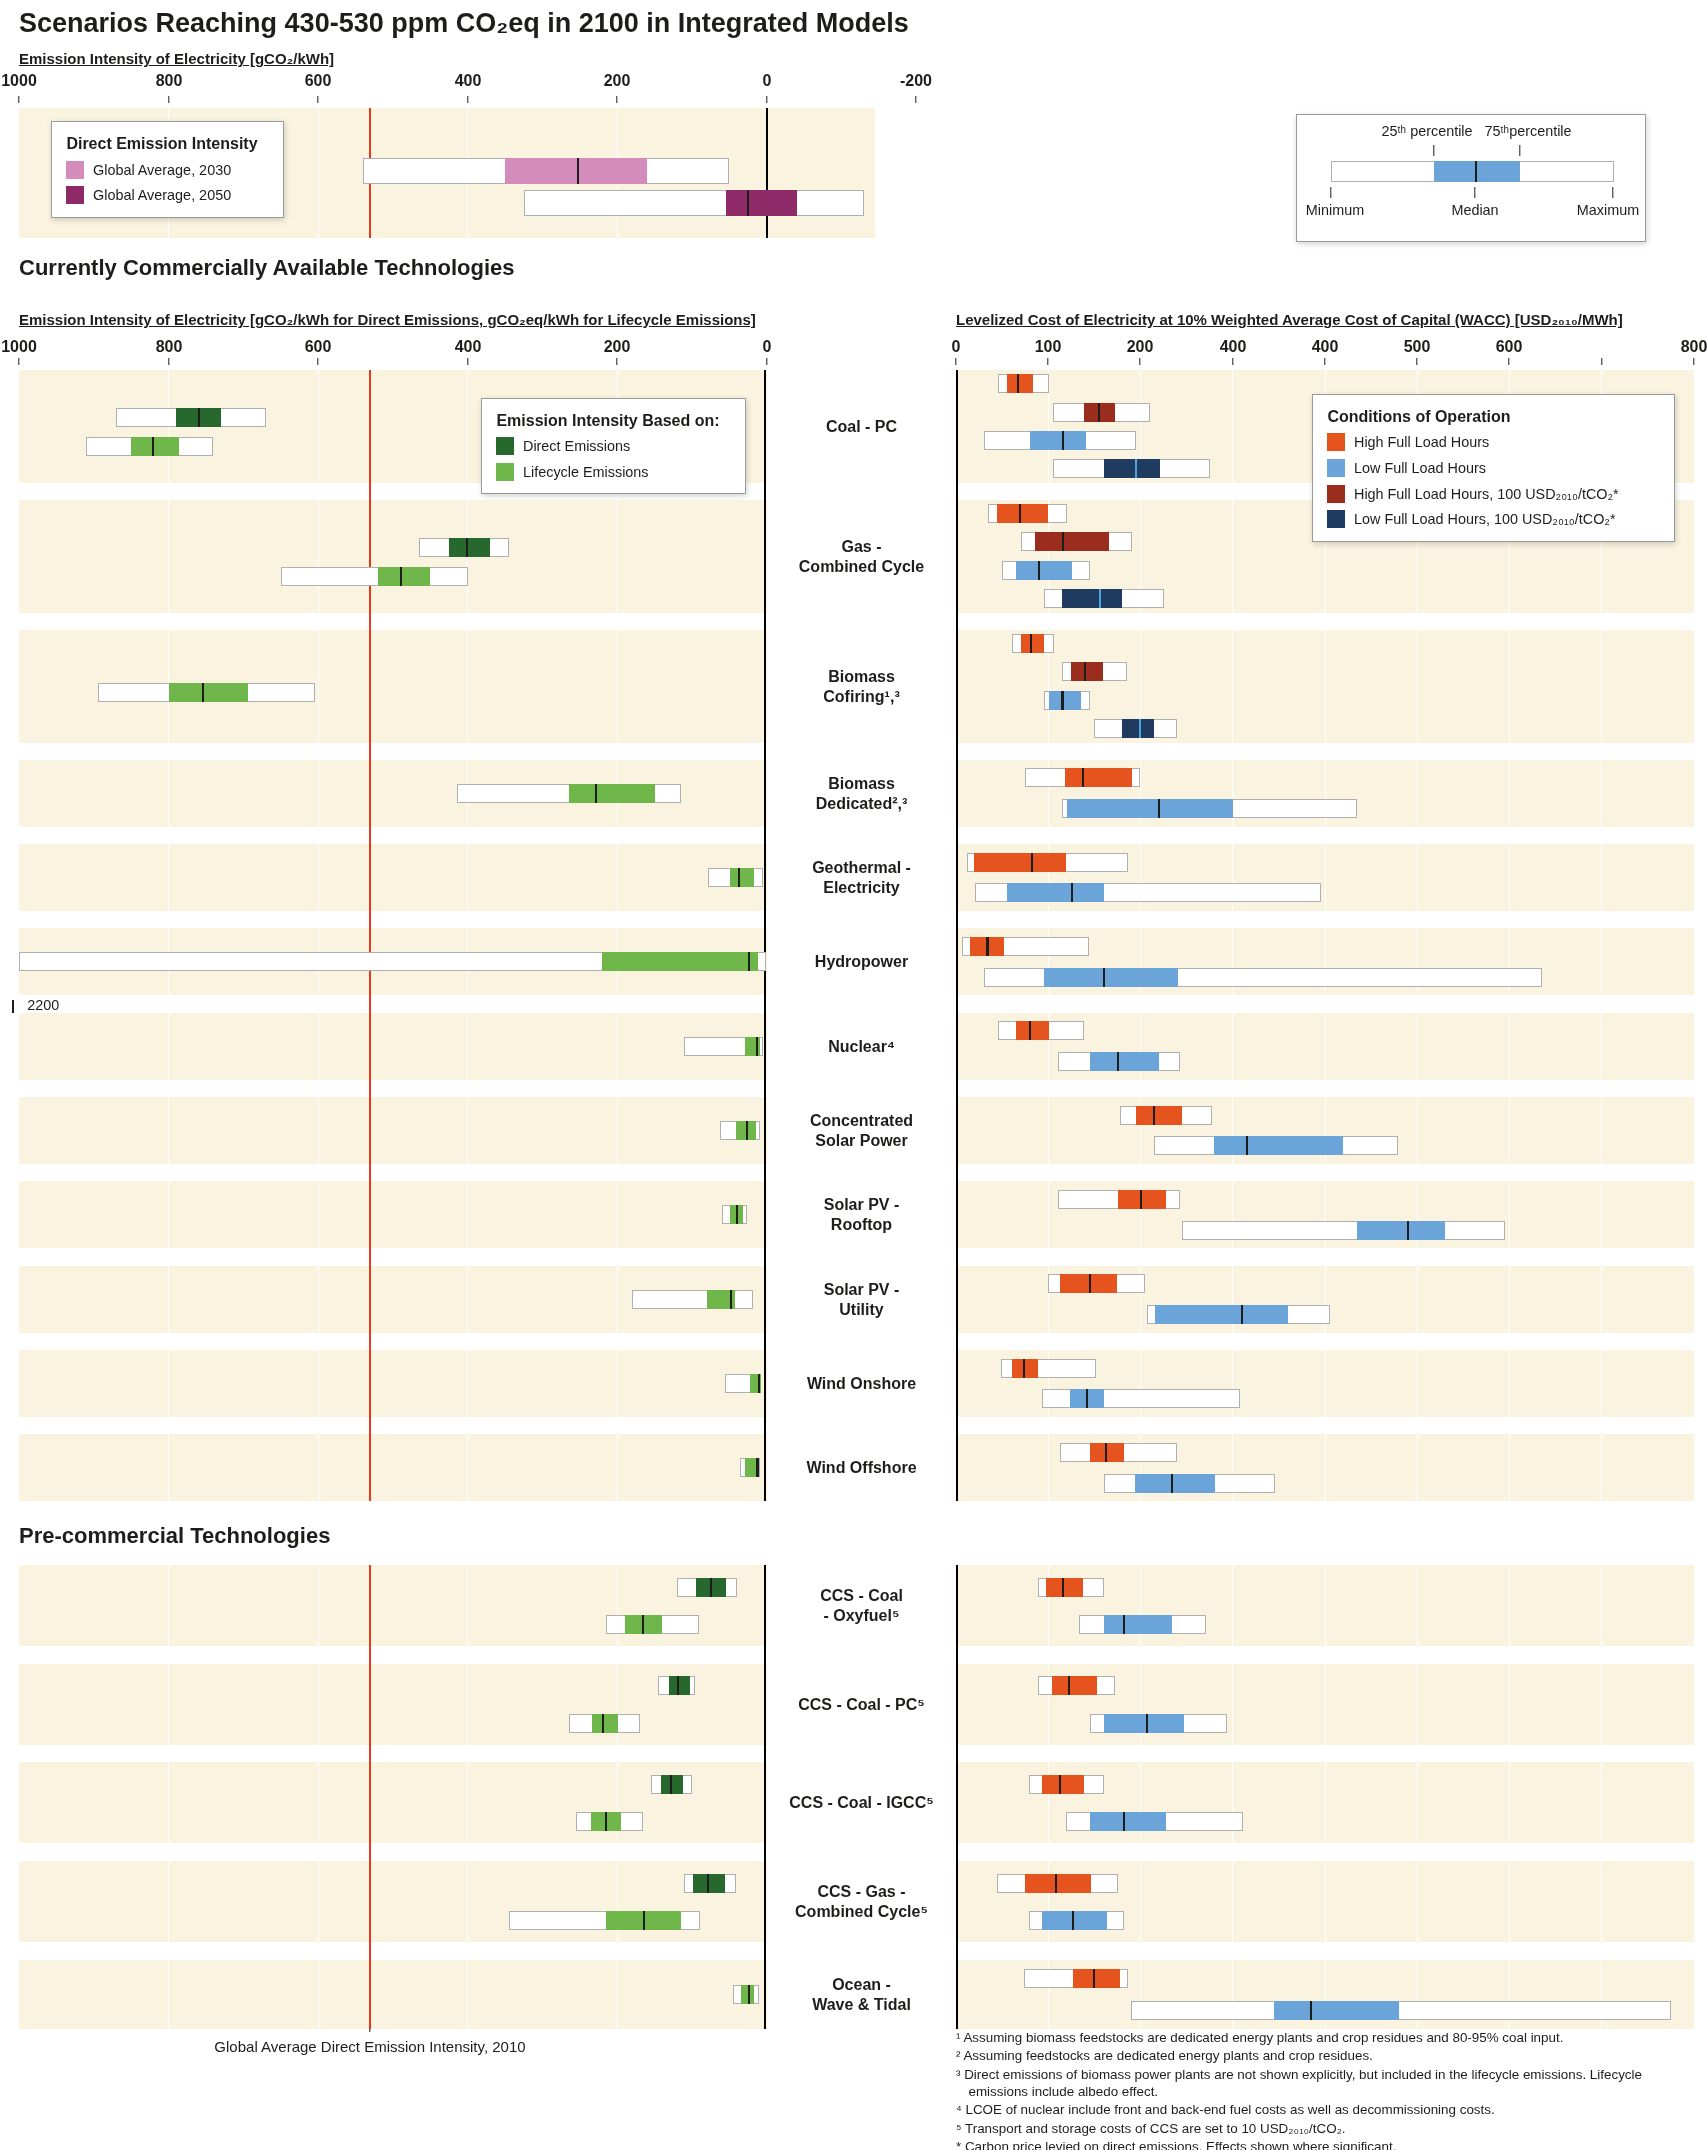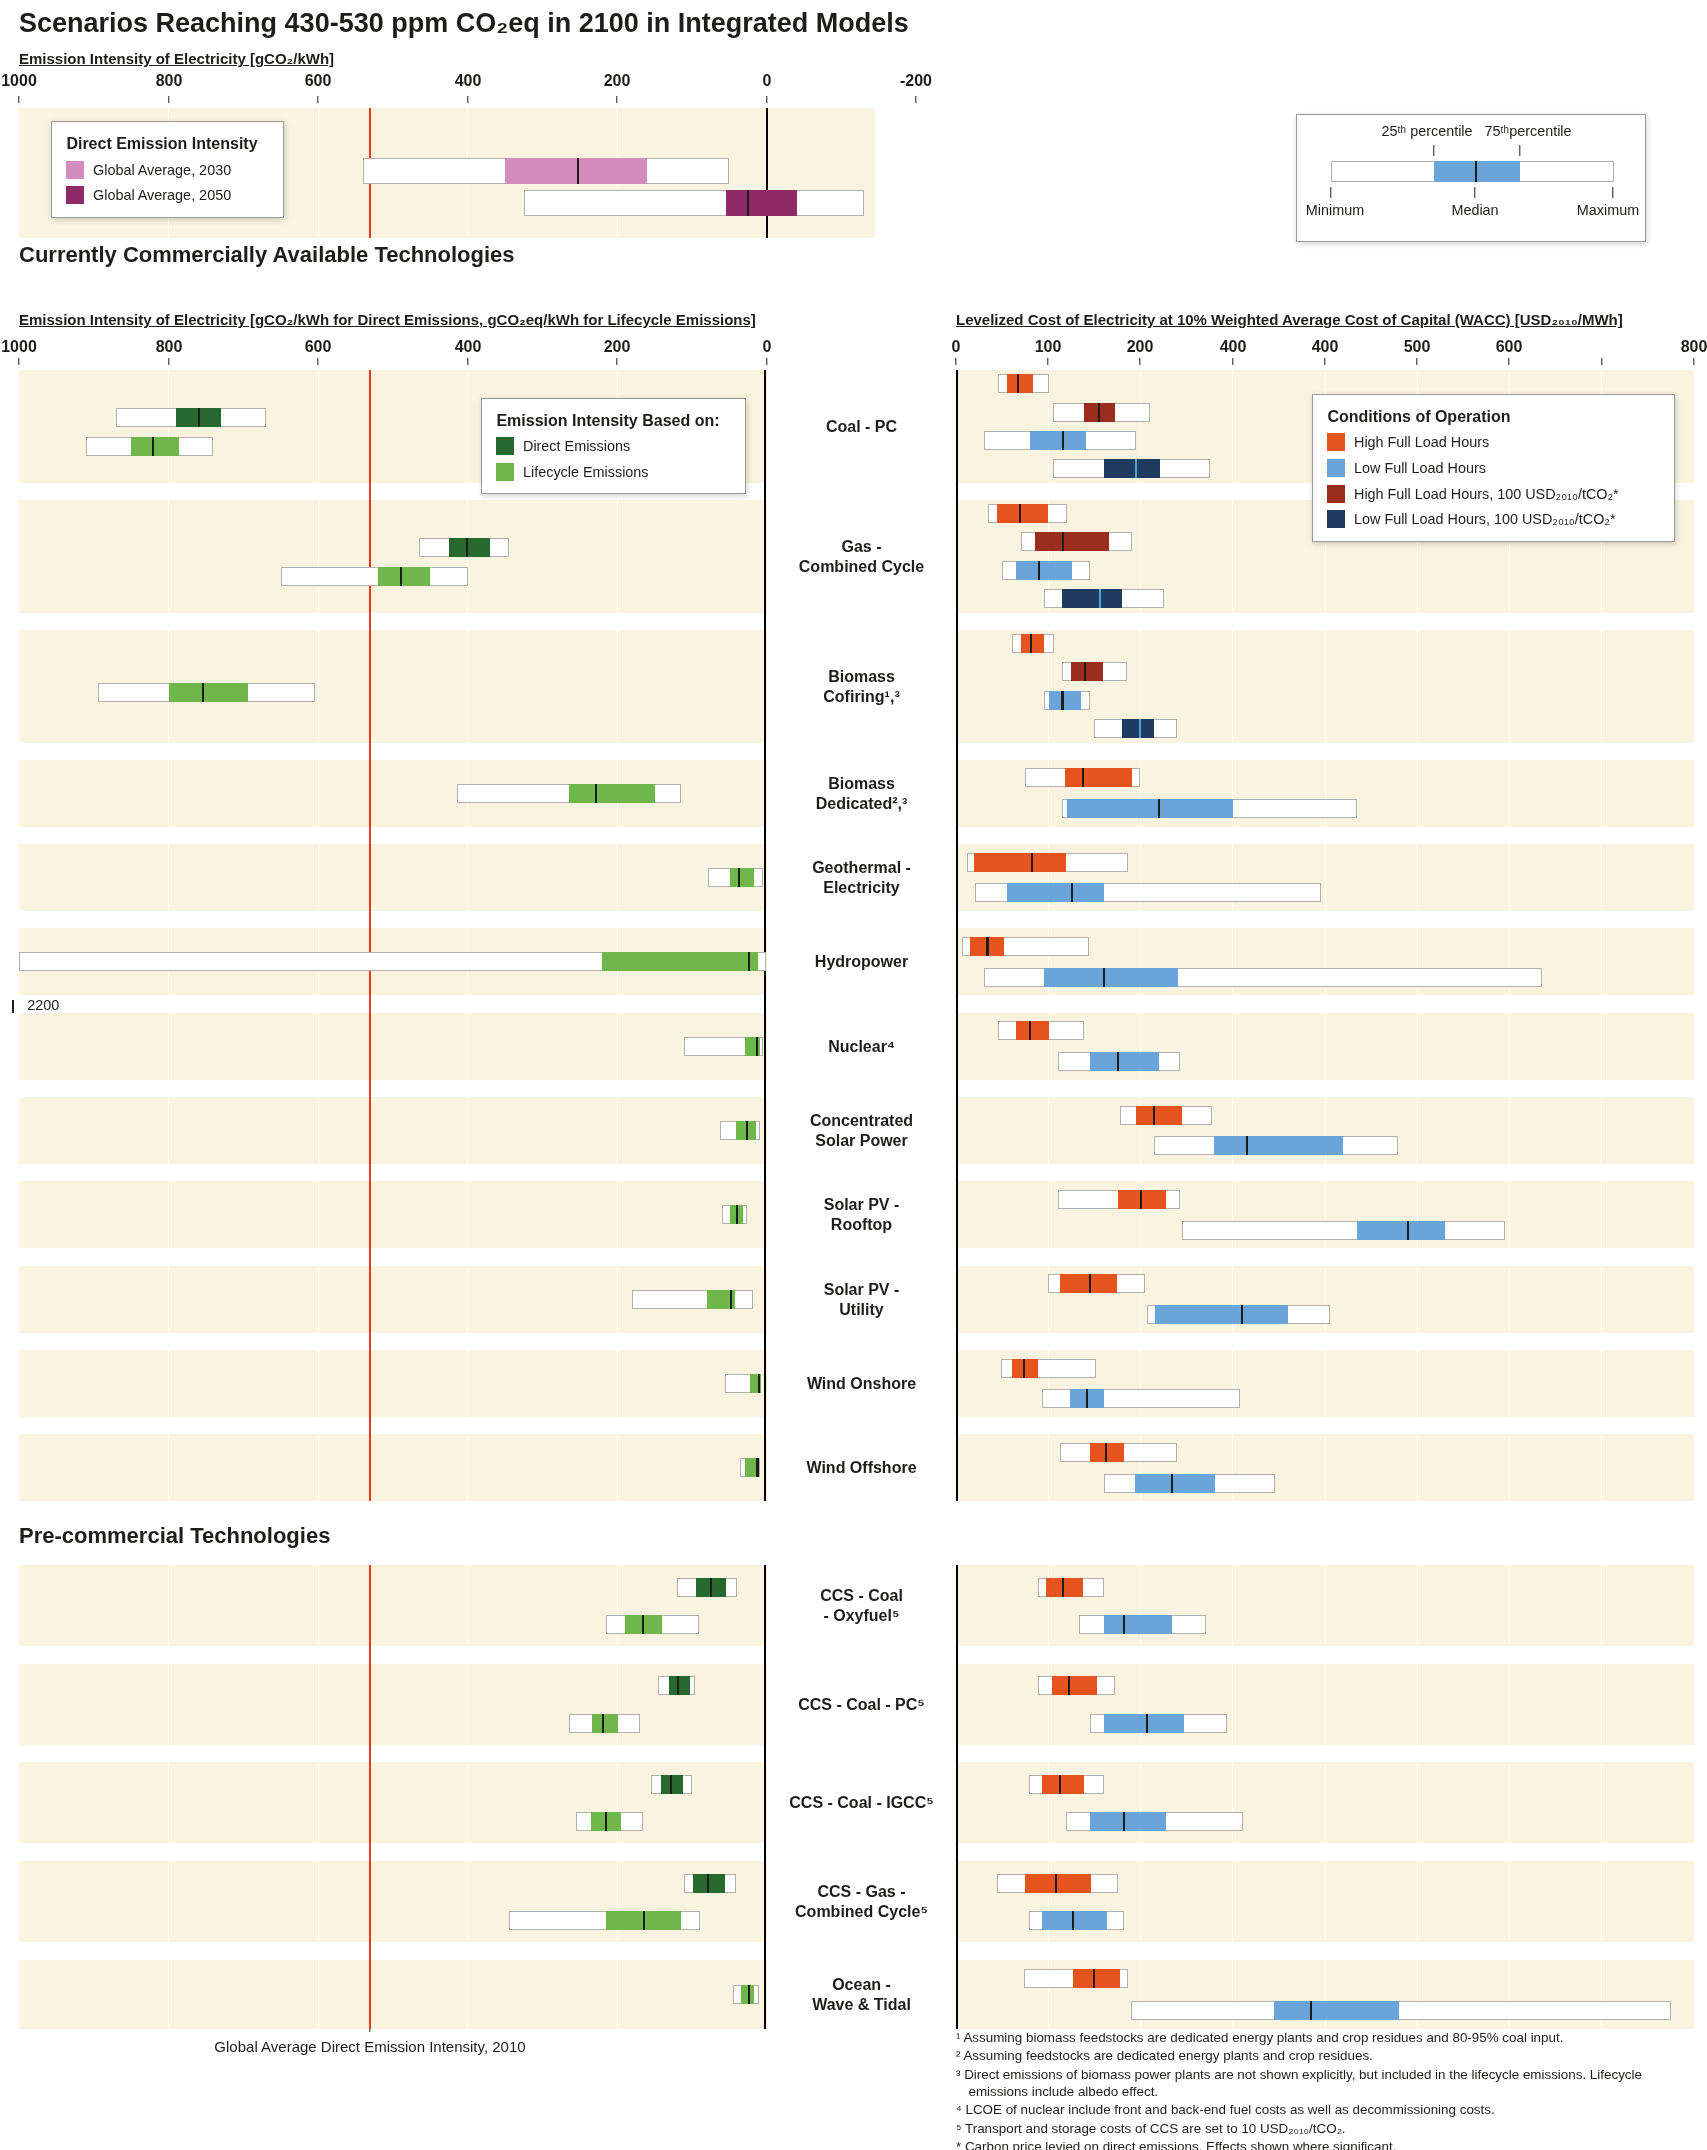--- a/index.html
+++ b/index.html
@@ -98,21 +98,21 @@
       <div class="median" style="left:143px; background:#1d1d1b;"></div>
     </div>
     <div class="bl-tick" style="left:34px; top:72px;"></div>
     <div class="bl-tick" style="left:178px; top:72px;"></div>
     <div class="bl-tick" style="left:316px; top:72px;"></div>
     <span class="bl-label" style="left:38px; top:87px;">Minimum</span>
     <span class="bl-label" style="left:178px; top:87px;">Median</span>
     <span class="bl-label" style="left:311px; top:87px;">Maximum</span>
   </div>
 
-  <div class="section-heading" style="top:242px;">Currently Commercially Available Technologies</div>
+  <div class="section-heading" style="top:255px;">Currently Commercially Available Technologies</div>
 
   <div class="axis-title" style="left:19px; top:311px;">Emission Intensity of Electricity [gCO₂/kWh for Direct Emissions, gCO₂eq/kWh for Lifecycle Emissions]</div>
   <div class="axis-title" style="left:956px; top:311px;">Levelized Cost of Electricity at 10% Weighted Average Cost of Capital (WACC) [USD₂₀₁₀/MWh]</div>
 
   <div id="left-ticks" class="tick-strip" style="left:19px; top:338px; width:748px;">
       <div class="tick-label" style="left: 0px;">1000</div>
       <div class="tick-mark" style="left: 0px;"></div>
       <div class="tick-label" style="left: 150px;">800</div>
       <div class="tick-mark" style="left: 150px;"></div>
       <div class="tick-label" style="left: 299px;">600</div>

